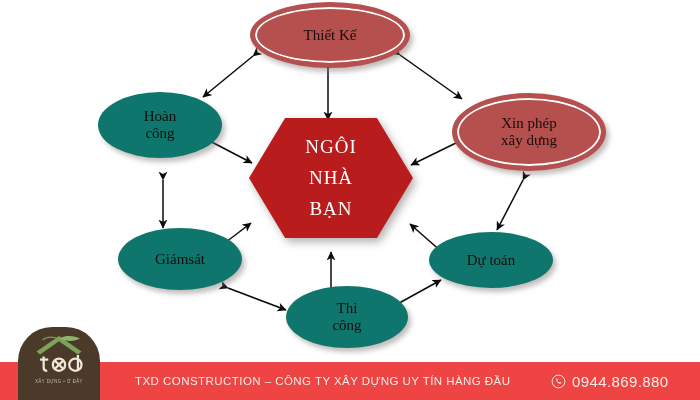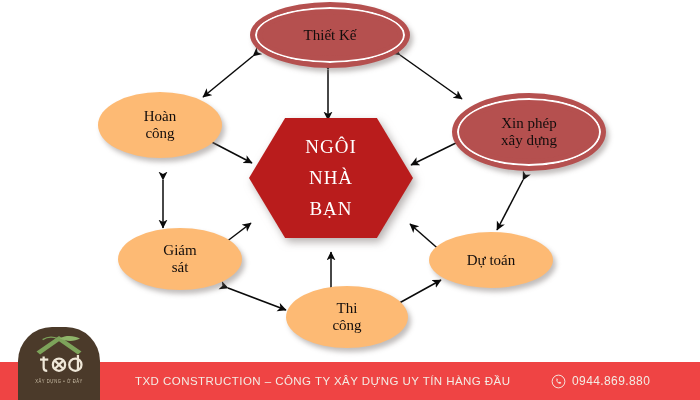--- a/index.html
+++ b/index.html
@@ -35,21 +35,21 @@
     justify-content: center;
     text-align: center;
     color: #120d0c;
     font-family: "Liberation Serif", serif;
     line-height: 1.12;
   }
 
   
   .ellipse {
     border-radius: 50%;
-    background: #fdba74;
+    background: #0f766e;
     box-shadow: 3px 4px 5px rgba(120,110,108,0.45);
     font-size: 15px;
   }
   
   .ellipse.ringed {
     background: #b5504f;
     border: 5px solid #b5504f;
     box-shadow: 0 0 0 2px #ffffff inset,
                 0 0 0 7px #b5504f inset,
                 3px 4px 5px rgba(120,110,108,0.45);
@@ -98,21 +98,21 @@
   }
   #phone-block {
     position: absolute;
     left: 551px;
     display: flex;
     align-items: center;
     gap: 6px;
   }
   #phone-number {
     color: #f3ece4;
-    font-size: 12px;
+    font-size: 15px;
     letter-spacing: 0.4px;
     white-space: nowrap;
   }
 
   
   #logo-badge {
     position: absolute;
     left: 18px; top: 327px;
     width: 82px; height: 73px;
     background: #4b3a2a;
@@ -188,21 +188,21 @@
 
     <div class="node ellipse" style="left:429px; top:232px; width:124px; height:56px;">
       <span>Dự toán</span>
     </div>
 
     <div class="node ellipse" style="left:286px; top:286px; width:122px; height:62px; flex-direction:column;">
       <span>Thi</span>
       <span>công</span>
     </div>
 
-    <div class="node ellipse" style="left:118px; top:228px; width:124px; height:62px; flex-direction:column;">
+    <div class="node ellipse" style="left:118px; top:228px; width:124px; height:62px; flex-direction:row;">
       <span>Giám</span>
       <span>sát</span>
     </div>
 
     <div class="node ellipse" style="left:98px; top:92px; width:124px; height:66px; flex-direction:column;">
       <span>Hoàn</span>
       <span>công</span>
     </div>
 
   </div>

